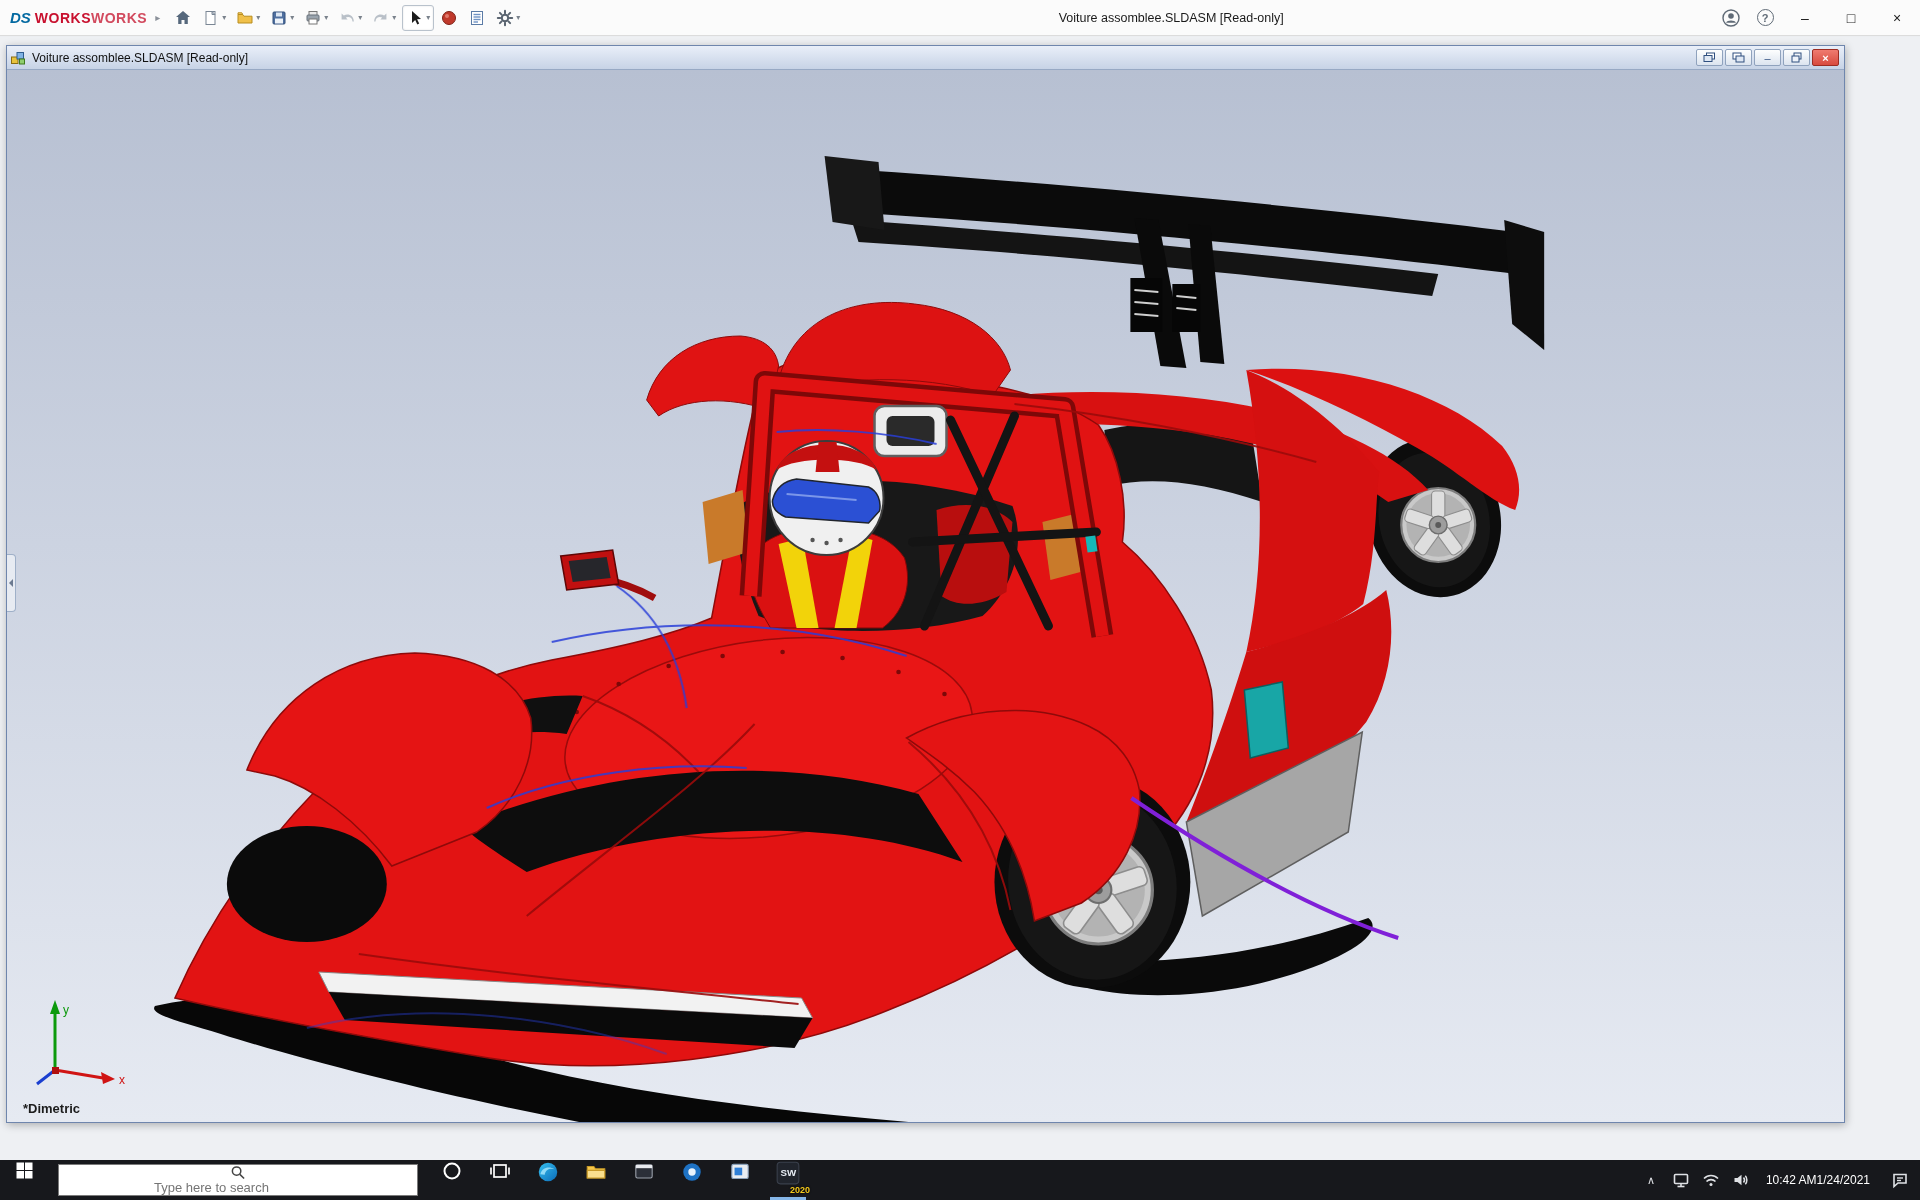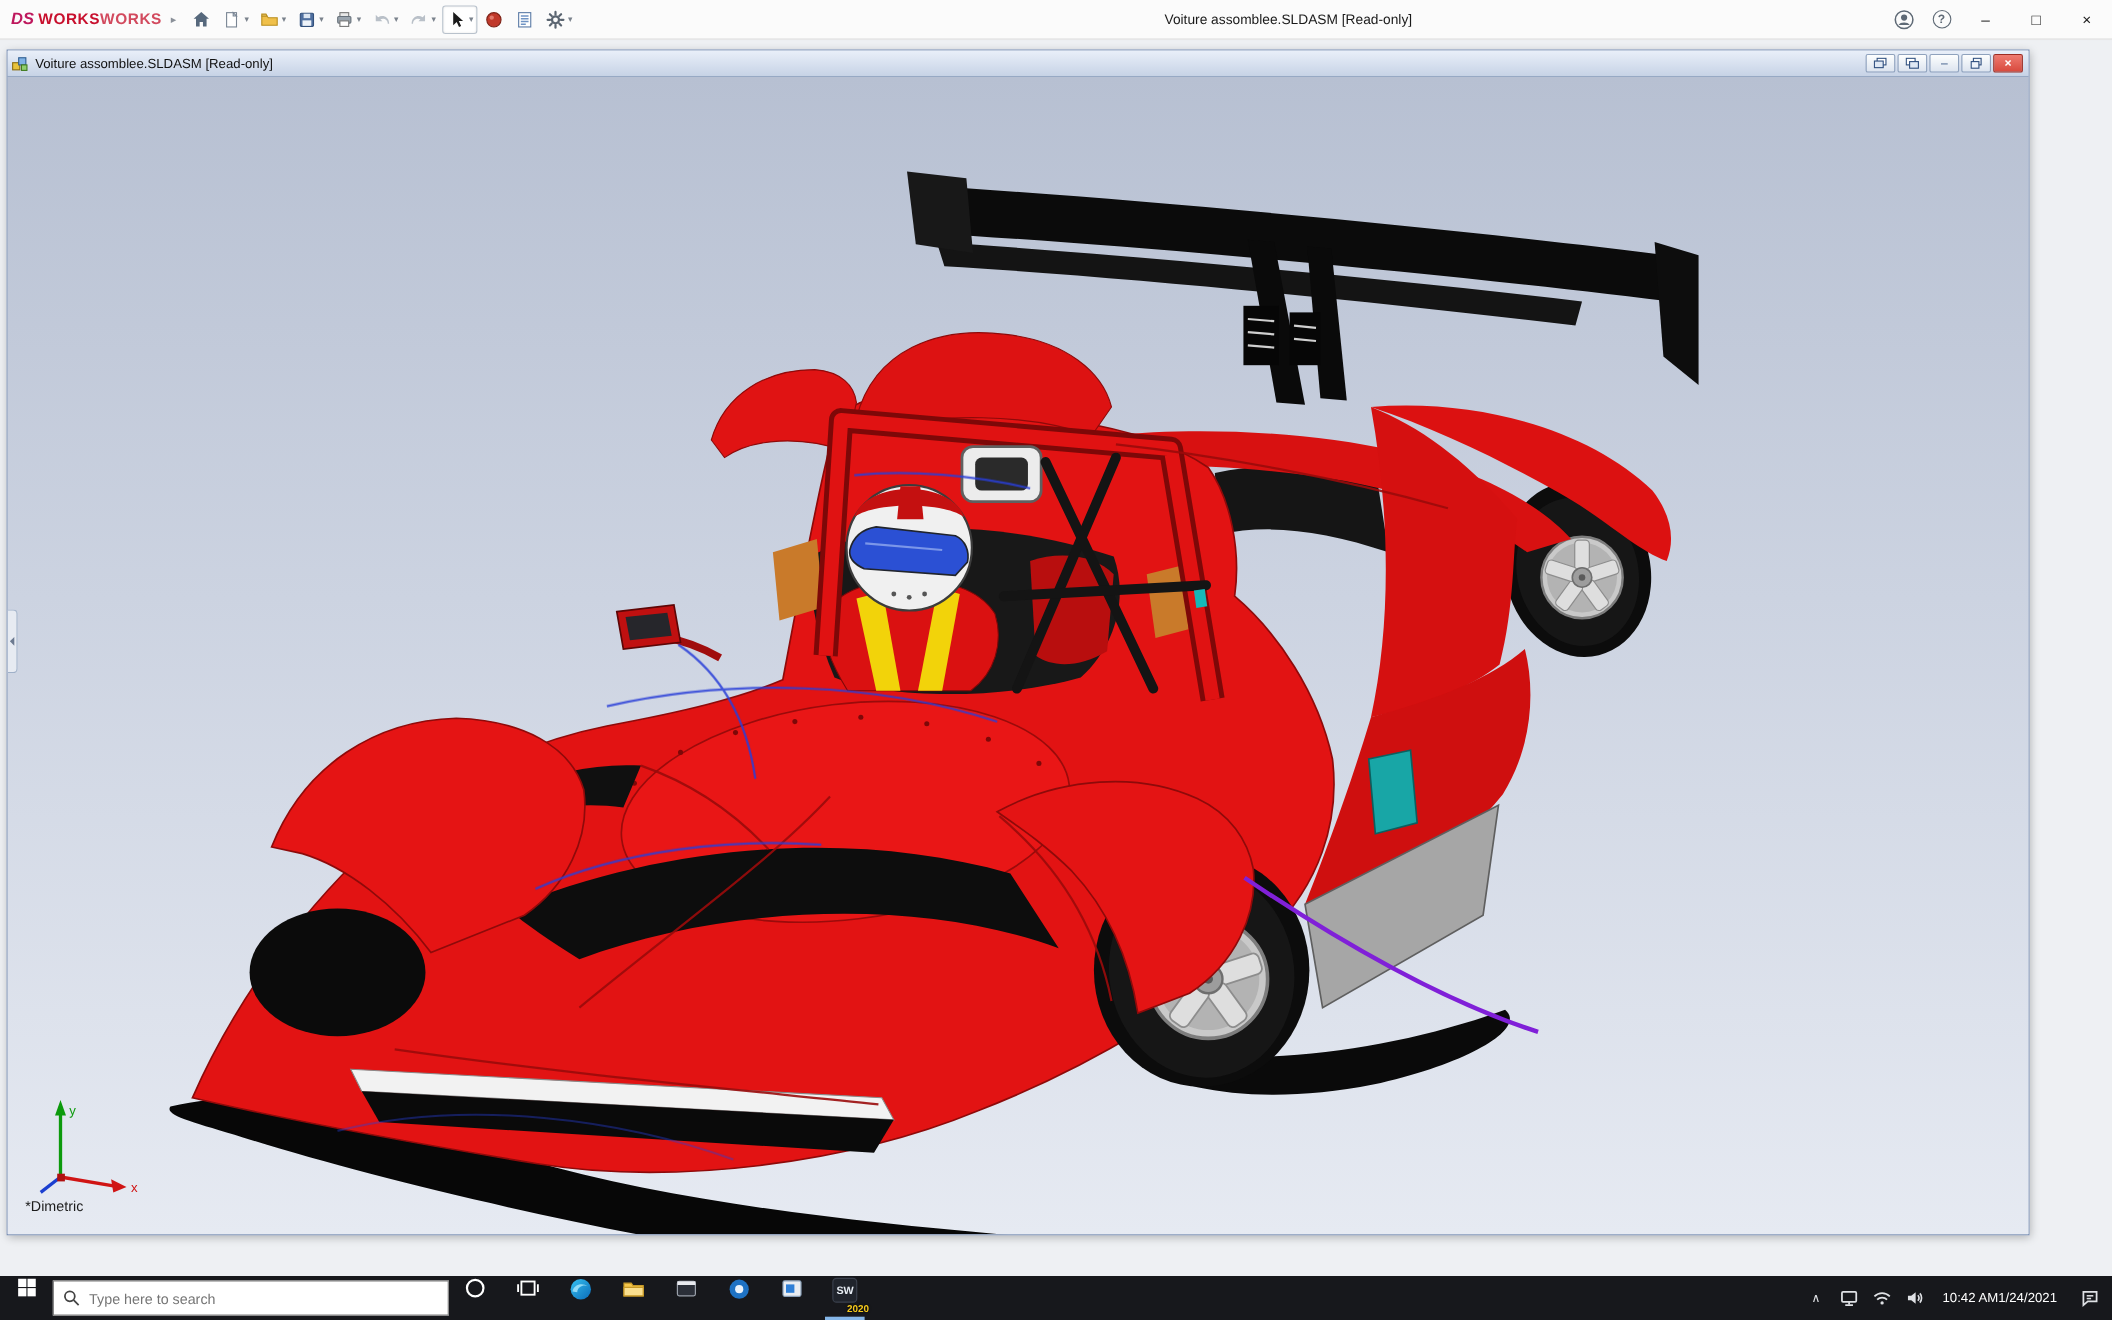--- a/index.html
+++ b/index.html
@@ -3,21 +3,21 @@
 <meta charset="utf-8">
 <style>
   * { margin:0; padding:0; box-sizing:border-box; }
   body { font-family:"Liberation Sans", sans-serif; background:#000; }
   .screen { position:relative; width:1920px; height:1200px; overflow:hidden; background:#eceef1; }
 
   
   .titlebar { position:absolute; top:0; left:0; right:0; height:36px; background:#fbfbfb;
               border-bottom:1px solid #dcdcdc; display:flex; align-items:center; z-index:30; }
   .brand { display:flex; align-items:baseline; margin-left:10px; white-space:nowrap; }
-  .brand .ds { font-style:italic; font-weight:bold; color:#be185d; font-size:15px; margin-right:4px; }
+  .brand .ds { font-style:italic; font-weight:bold; color:#0369a1; font-size:15px; margin-right:4px; }
   .brand .bold { font-weight:bold; color:#c8102e; font-size:14px; letter-spacing:.5px; }
   .brand .light { font-weight:bold; color:#d24a5e; font-size:14px; letter-spacing:.5px; }
   .flyout { color:#8a9099; font-size:10px; margin:0 10px 0 8px; }
   .tools { display:flex; align-items:center; gap:2px; }
   .tbtn { height:26px; display:flex; align-items:center; padding:0 3px; border-radius:3px; border:1px solid transparent; cursor:default; }
   .tbtn.active { background:#ffffff; border:1px solid #b9c2cc; box-shadow:inset 0 0 2px rgba(0,0,0,.12); }
   .tbtn svg { display:block; }
   .drop { font-size:8px; color:#7a828c; margin-left:2px; }
   .tb-title { position:absolute; left:61%; transform:translateX(-50%); font-size:12.5px; color:#1a1a1a; white-space:nowrap; }
   .tb-right { margin-left:auto; display:flex; align-items:center; height:100%; }
@@ -32,32 +32,32 @@
   .doc-titlebar { height:24px; background:linear-gradient(#e9eff9,#c7d3e6); border-bottom:1px solid #97a9c4;
                   display:flex; align-items:center; padding:0 3px; }
   .doc-title { font-size:12px; color:#111; margin-left:6px; flex:1; white-space:nowrap; }
   .docbtns { display:flex; gap:2px; margin-right:2px; }
   .dbtn { width:27px; height:17px; background:linear-gradient(#fdfefe,#dce4ef); border:1px solid #8fa2bd;
           display:flex; align-items:center; justify-content:center; font-size:11px; color:#2f4f7f; border-radius:2px; }
   .dbtn.close { background:linear-gradient(#ef7b70,#d84a3e); border-color:#9c2c22; color:#fff; font-weight:bold; }
   .viewport { flex:1; position:relative; overflow:hidden;
               background:linear-gradient(180deg,#b7c0d2 0%,#ccd3e1 45%,#e6eaf2 100%); }
   .car { position:absolute; inset:0; width:100%; height:100%; }
-  .viewlabel { position:absolute; left:16px; bottom:18px; font-size:13px; font-weight:400; color:#1c1c1c; }
+  .viewlabel { position:absolute; left:16px; bottom:6px; font-size:13px; font-weight:700; color:#1c1c1c; }
   .triad { position:absolute; left:14px; bottom:30px; }
   .left-tab { position:absolute; left:0; top:46%; width:9px; height:58px; background:#e7ebf2;
               border:1px solid #9fb0c8; border-left:none; border-radius:0 4px 4px 0; display:flex; align-items:center; justify-content:center; }
   .left-tab::after { content:""; width:0; height:0; border-top:4px solid transparent; border-bottom:4px solid transparent; border-right:4px solid #6c7a90; }
 
   
   .taskbar { position:absolute; left:0; right:0; bottom:0; height:40px; background:#17181c;
              display:flex; align-items:stretch; z-index:40; color:#fff; }
   .tkbtn { width:48px; display:flex; align-items:flex-start; justify-content:center; position:relative; }
   .tkbtn .underline { position:absolute; bottom:0; left:6px; right:6px; height:3px; background:#85b6e8; }
-  .searchbox { width:360px; margin:4px 0; background:#ffffff; border:1px solid #7a7a7a; display:flex; align-items:center; padding:0 8px; }
+  .searchbox { width:360px; margin:4px 10px; background:#ffffff; border:1px solid #7a7a7a; display:flex; align-items:center; padding:0 8px;flex-direction:column; }
   .searchbox input { border:none; outline:none; flex:1; font-size:13px; color:#222; margin-left:8px; background:transparent; font-family:"Liberation Sans",sans-serif; }
   .tray { margin-left:auto; display:flex; align-items:center; }
   .trayicon { width:30px; height:40px; display:flex; align-items:center; justify-content:center; color:#dfe1e5; }
   .chev { font-size:11px; color:#dfe1e5; }
   .clock { display:flex; flex-direction:row; align-items:center; justify-content:center; font-size:12px; line-height:1.25; padding:0 10px; }
   .swbadge { position:absolute; bottom:5px; right:2px; color:#f4c81c; font-size:9px; font-weight:bold; text-shadow:0 0 2px #000; }
 </style>
 </head>
 <body>
 

